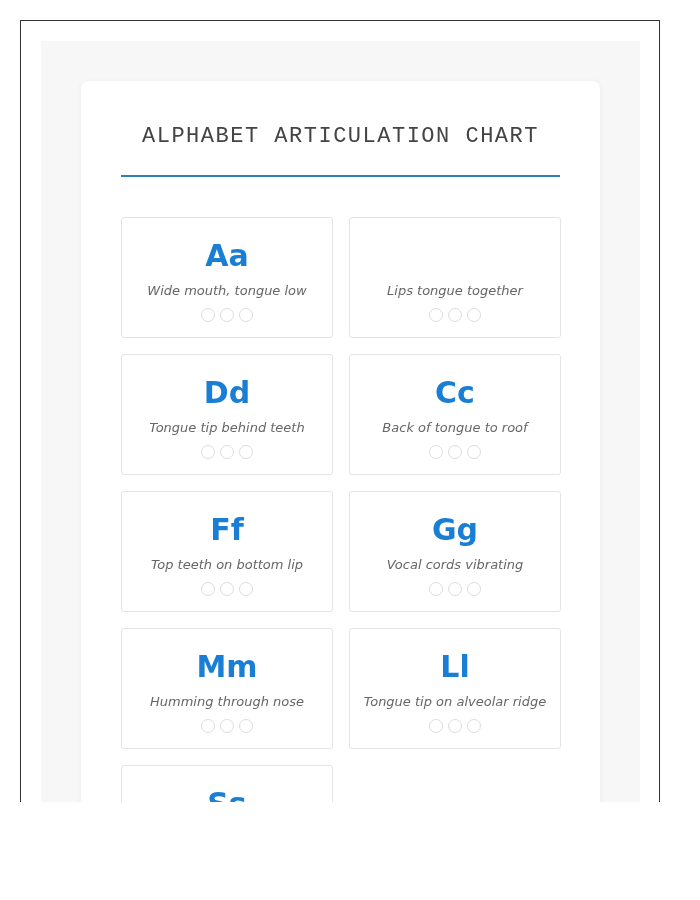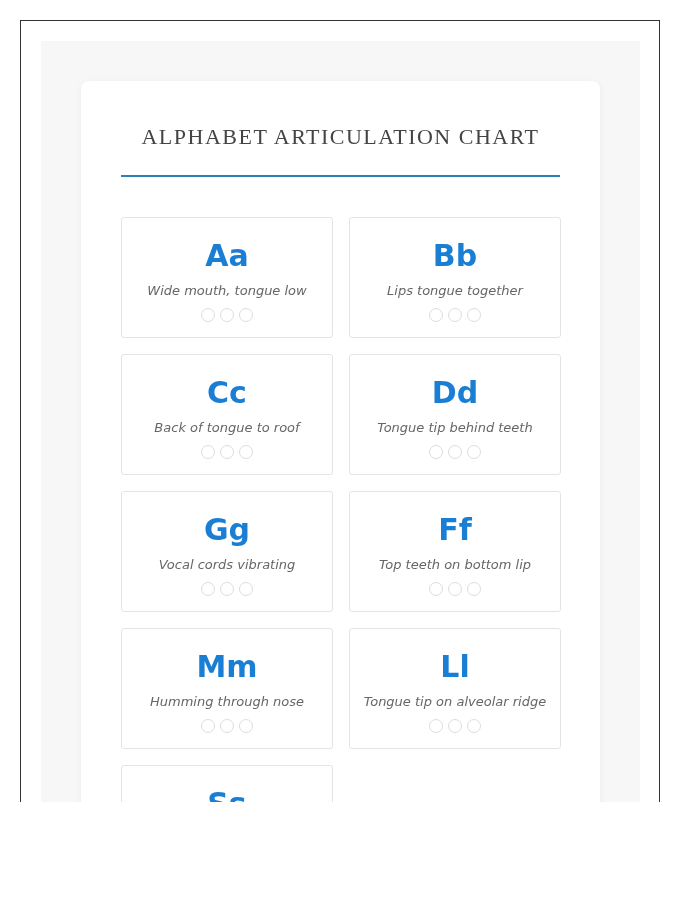--- a/index.html
+++ b/index.html
@@ -46,21 +46,21 @@
     background: #ffffff;
     border-radius: 8px;
     box-shadow: 0 1px 6px rgba(0,0,0,0.05);
   }
   .title {
     position: absolute;
     left: 0;
     top: 42px;
     width: 519px;
     text-align: center;
-    font-family: Liberation Serif, serif;
+    font-family: Liberation Mono, monospace;
     font-weight: 200;
     font-size: 22px;
     letter-spacing: 1.5px;
     color: #444444;
     line-height: 28px;
   }
   .rule {
     position: absolute;
     left: 40px;
     top: 94px;
@@ -144,62 +144,61 @@
             <div class="letter">Aa</div>
             <div class="desc">Wide mouth, tongue low</div>
             <div class="dots">
               <span class="dot"></span>
               <span class="dot"></span>
               <span class="dot"></span>
             </div>
           </div>
 
           <div class="card">
-            <div class="letter">Bb</div>
             <div class="desc">Lips tongue together</div>
+            <div class="dots">
+              <span class="dot"></span>
+              <span class="dot"></span>
+              <span class="dot"></span>
+            </div>
+          </div>
+
+          <div class="card">
+            <div class="letter">Dd</div>
+            <div class="desc">Tongue tip behind teeth</div>
             <div class="dots">
               <span class="dot"></span>
               <span class="dot"></span>
               <span class="dot"></span>
             </div>
           </div>
 
           <div class="card">
             <div class="letter">Cc</div>
             <div class="desc">Back of tongue to roof</div>
             <div class="dots">
               <span class="dot"></span>
               <span class="dot"></span>
               <span class="dot"></span>
             </div>
           </div>
 
           <div class="card">
-            <div class="letter">Dd</div>
-            <div class="desc">Tongue tip behind teeth</div>
+            <div class="letter">Ff</div>
+            <div class="desc">Top teeth on bottom lip</div>
             <div class="dots">
               <span class="dot"></span>
               <span class="dot"></span>
               <span class="dot"></span>
             </div>
           </div>
 
           <div class="card">
             <div class="letter">Gg</div>
             <div class="desc">Vocal cords vibrating</div>
-            <div class="dots">
-              <span class="dot"></span>
-              <span class="dot"></span>
-              <span class="dot"></span>
-            </div>
-          </div>
-
-          <div class="card">
-            <div class="letter">Ff</div>
-            <div class="desc">Top teeth on bottom lip</div>
             <div class="dots">
               <span class="dot"></span>
               <span class="dot"></span>
               <span class="dot"></span>
             </div>
           </div>
 
           <div class="card">
             <div class="letter">Mm</div>
             <div class="desc">Humming through nose</div>

